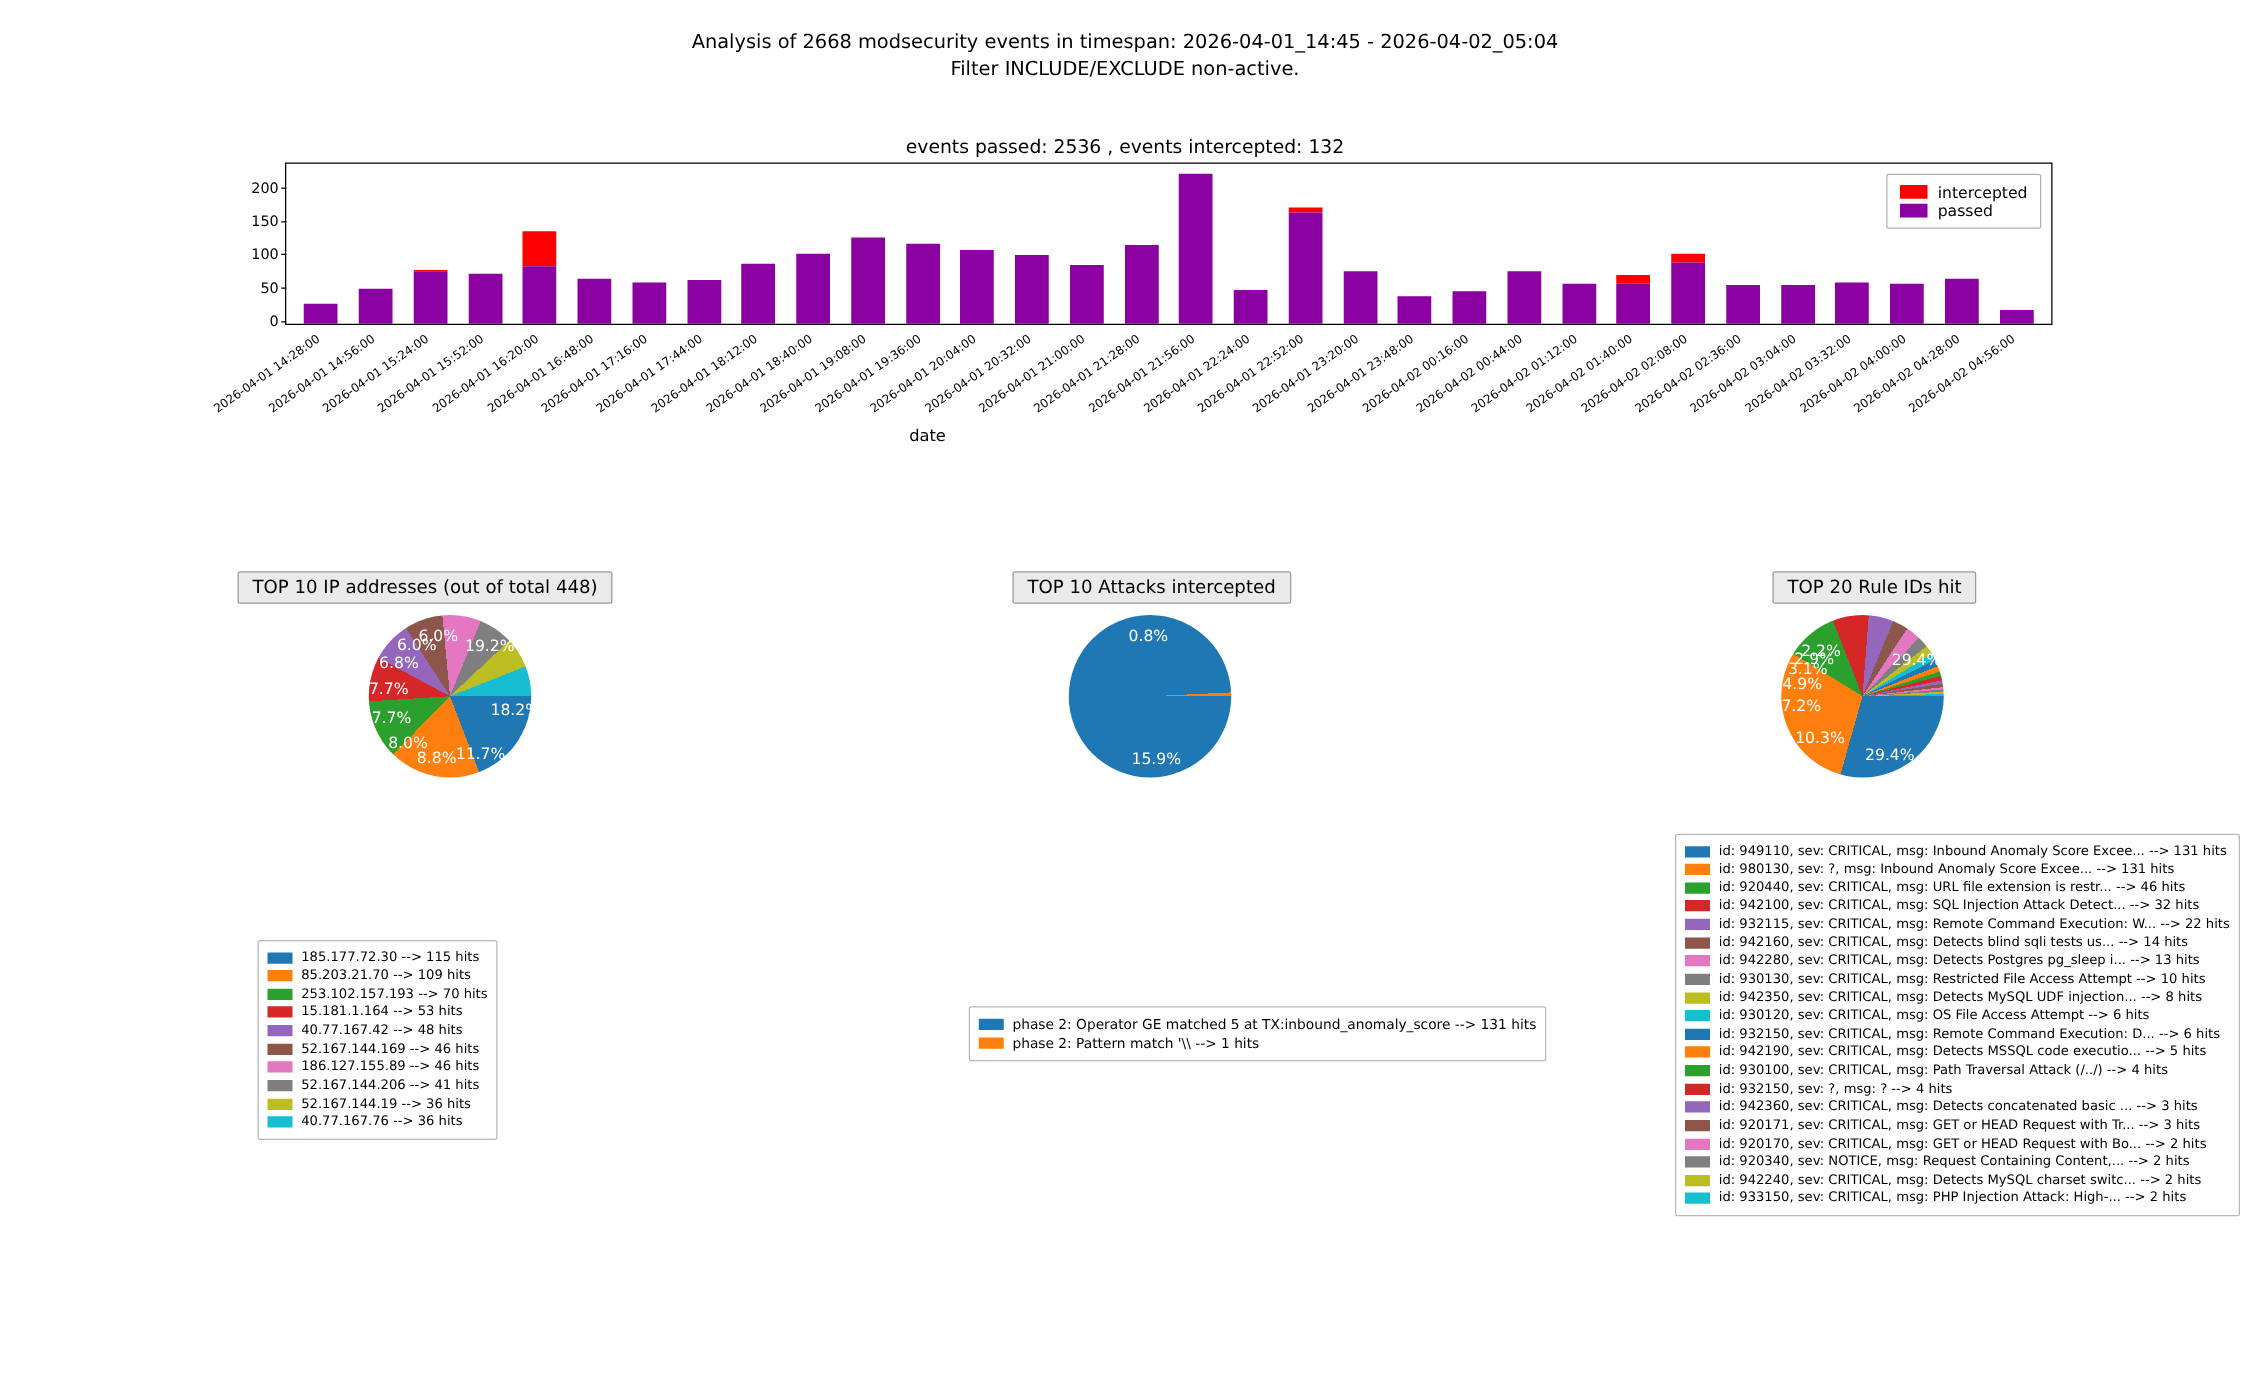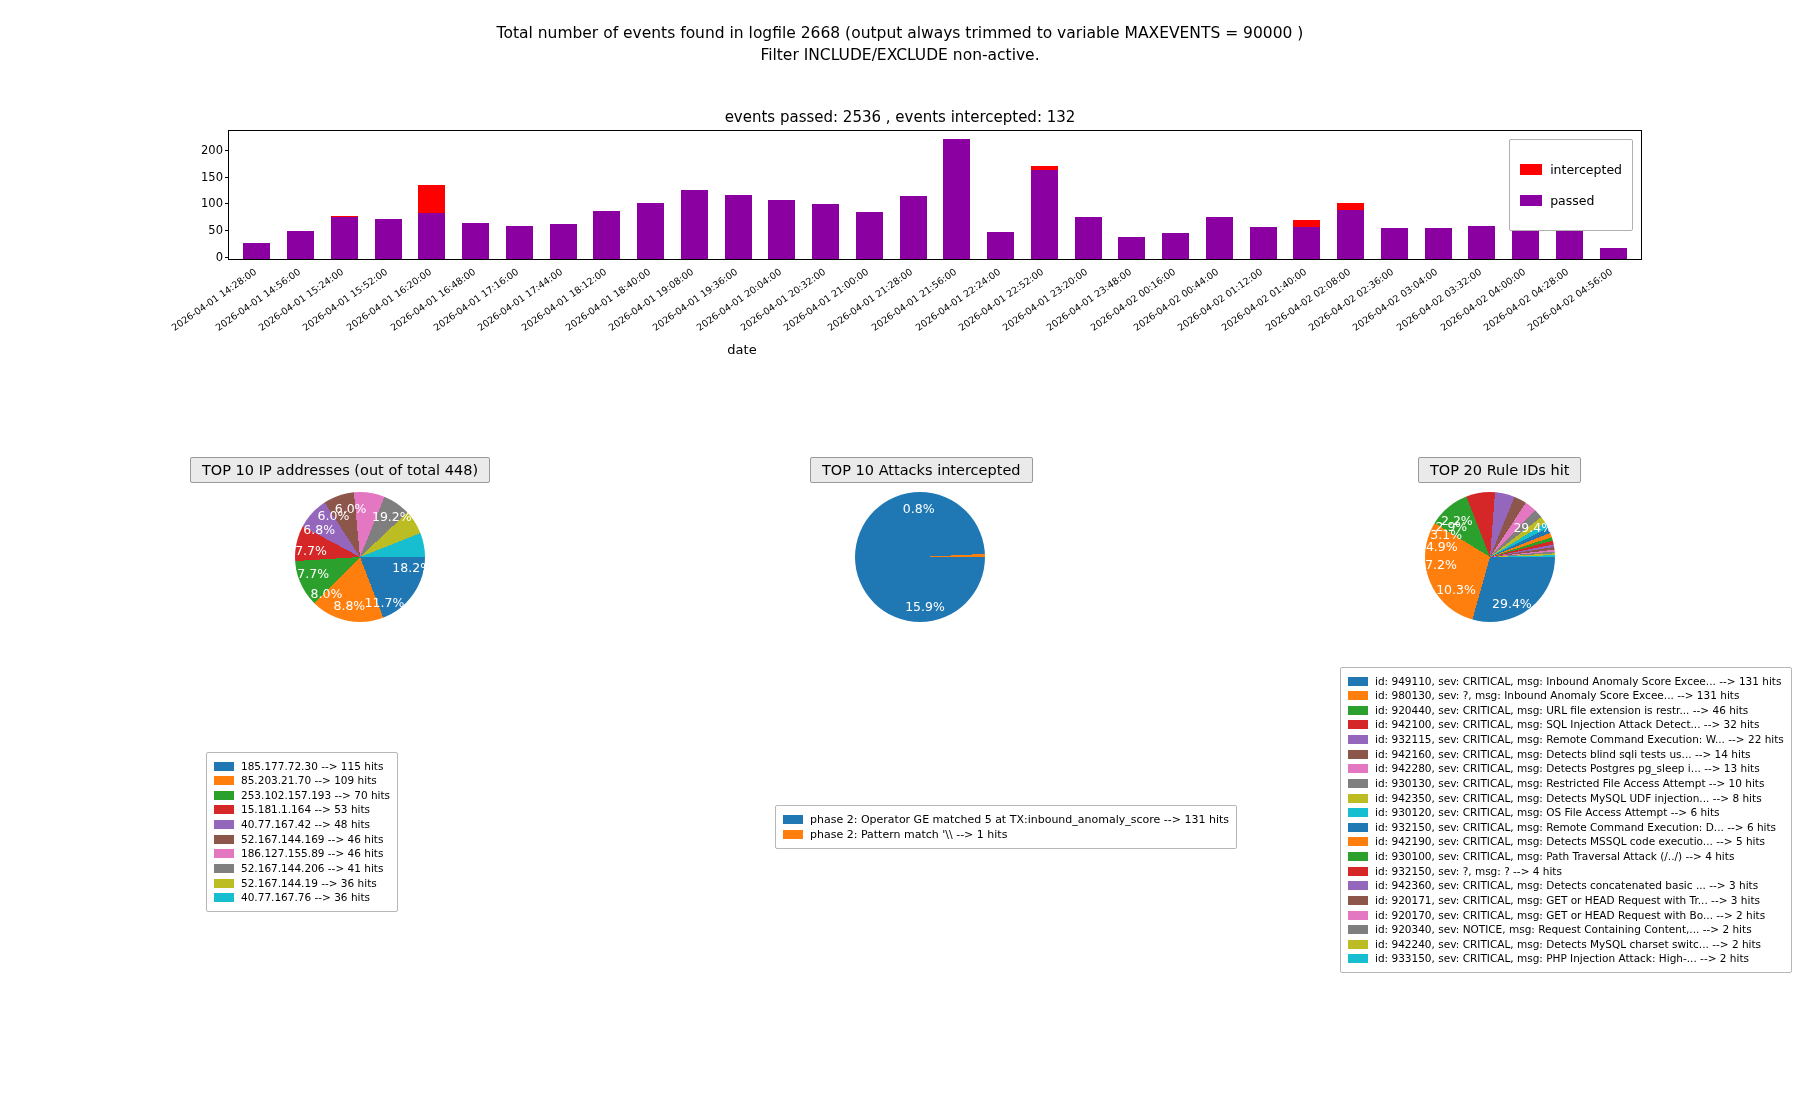--- a/index.html
+++ b/index.html
@@ -38,21 +38,21 @@
   .xlabels{position:absolute;left:228px;top:262px;width:1412px;height:70px;}
   .xlab{position:absolute;font-size:9.5px;white-space:nowrap;
         transform-origin:right top;transform:rotate(-35deg);}
   .xaxis-title{position:absolute;left:0;top:342px;width:1484px;text-align:center;
                font-size:13px;}
 
   .legend-box{
     position:absolute;right:8px;top:8px;border:1px solid #b0b0b0;background:#fff;
     padding:6px 10px;font-size:12.5px;border-radius:2px;
   }
-  .legend-row{display:flex;align-items:center;gap:8px;margin:16px 0;}
+  .legend-row{display:flex;align-items:center;gap:8px;margin:0 0;}
   .legend-swatch{width:22px;height:11px;display:inline-block;}
 
   
   .panel-title{
     position:absolute;border:1px solid #9a9a9a;background:#eaeaea;
     padding:4px 11px;font-size:14.5px;border-radius:2px;white-space:nowrap;
   }
 
   
   .pie{position:absolute;border-radius:50%;}
@@ -65,21 +65,21 @@
   }
   .lrow{display:flex;align-items:center;gap:7px;margin:1.5px 0;
         font-size:10.5px;white-space:nowrap;line-height:1.25;}
   .lsw{width:20px;height:9px;flex:0 0 auto;}
   .lrow.big{font-size:11px;}
 </style>
 </head>
 <body>
 
 <div class="title-block">
-  <div>Total number of events found in logfile 2668 (output always trimmed to variable MAXEVENTS = 90000 )</div>
+  <div>Analysis of 2668 modsecurity events in timespan: 2026-04-01_14:45 - 2026-04-02_05:04</div>
   <div>Filter INCLUDE/EXCLUDE non-active.</div>
 </div>
 <div class="subtitle">events passed: 2536 , events intercepted: 132</div>
 
 <div id="barchart">
   <div class="plot-area">
     <div class="bars" id="bars">
         <div class="barcol">
           <div class="bar-inner">
             <div class="bar-int" style="height: 0px;"></div>

